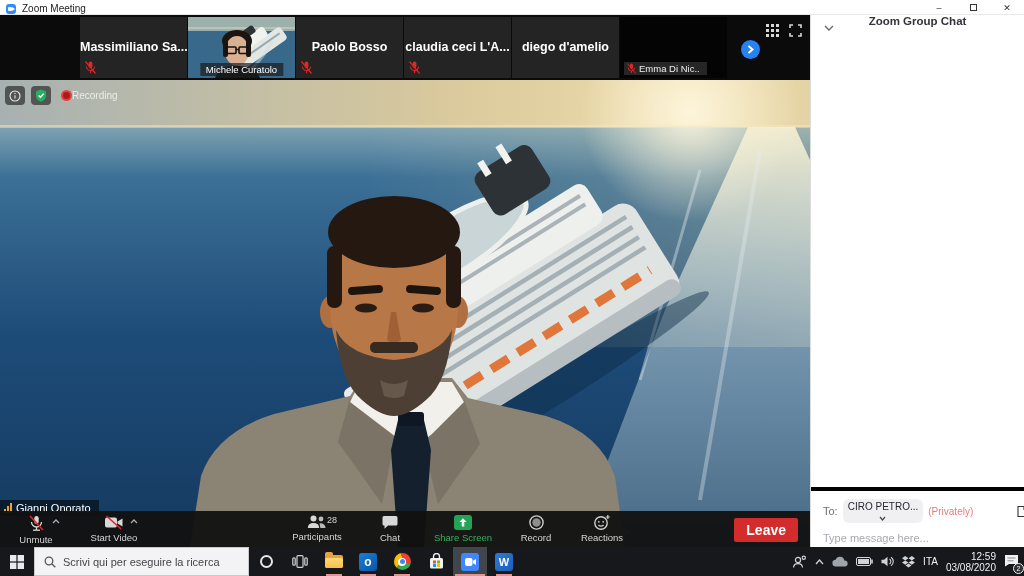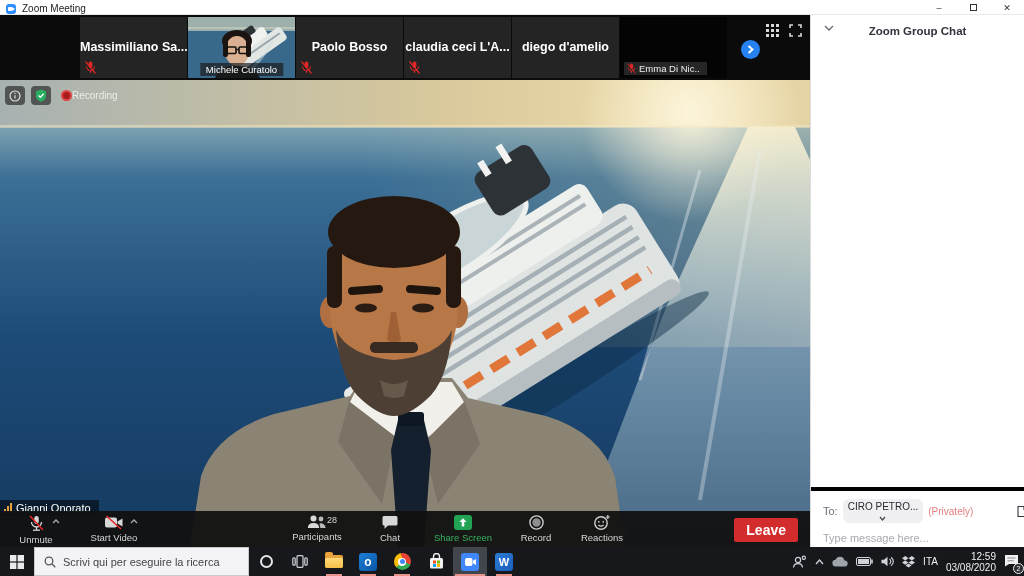--- a/index.html
+++ b/index.html
@@ -51,21 +51,21 @@
   .tb-center { position:absolute; left:284px; top:0; height:36px; display:flex; gap:14px; }
   .tb-item { display:flex; flex-direction:column; align-items:center; justify-content:flex-start; padding-top:4px; min-width:52px; position:relative; }
   .tb-item .lbl { font-size:9.5px; color:#d6d6d6; margin-top:2px; white-space:nowrap; }
   .tb-item .lbl.green { color:#35b15c; }
   .caret { position:absolute; top:8px; right:2px; }
   .count { position:absolute; top:4px; margin-left:30px; font-size:9px; color:#d6d6d6; }
   .leave-btn { position:absolute; right:12px; top:7px; background:#d22c2c; color:#fff; font-size:14px; font-weight:bold; border:none; border-radius:2px; padding:4px 12px; }
 
   
   .chat { position:absolute; top:15px; right:0; width:214px; height:532px; background:#fff; border-left:1px solid #dcdcdc; }
-  .chat-header { position:relative; height:32px; display:flex; align-items:center; justify-content:center; }
+  .chat-header { position:relative; height:32px; display:flex; align-items:flex-start; justify-content:center; }
   .chat-title { font-size:11.5px; font-weight:bold; color:#33333d; }
   .chat-collapse { position:absolute; left:13px; top:10px; }
   .chat-footer { position:absolute; left:0; right:0; bottom:0; height:60px; border-top:4px solid #000000; padding:8px 10px 0 12px; }
   .to-row { display:flex; align-items:center; gap:5px; }
   .to-label { font-size:11px; color:#6e6e76; }
   .recipient-pill { background:#f0f0f2; border-radius:6px; padding:2px 5px; font-size:10px; color:#26262e; display:flex; align-items:center; gap:4px; white-space:nowrap;flex-direction:column; }
   .privately { font-size:10px; color:#e57d7d; white-space:nowrap; }
   .file-group { display:flex; align-items:center; gap:4px; margin-left:2px;padding-left:37px; }
   .file-label { font-size:11px; color:#26262e; }
   .msg-input { width:100%; border:none; outline:none; font-size:11px; color:#444; margin-top:9px; font-family:"Liberation Sans",sans-serif; }

